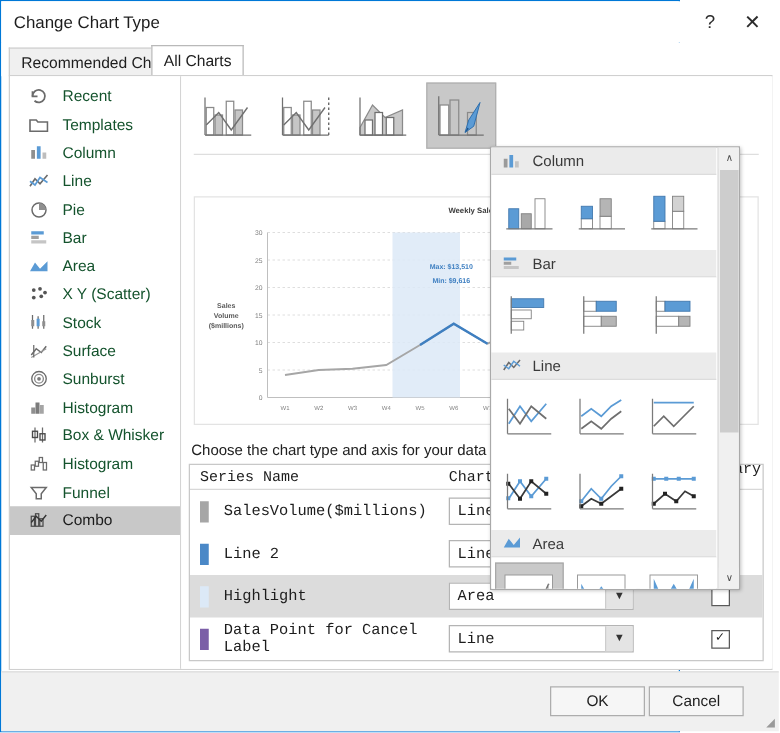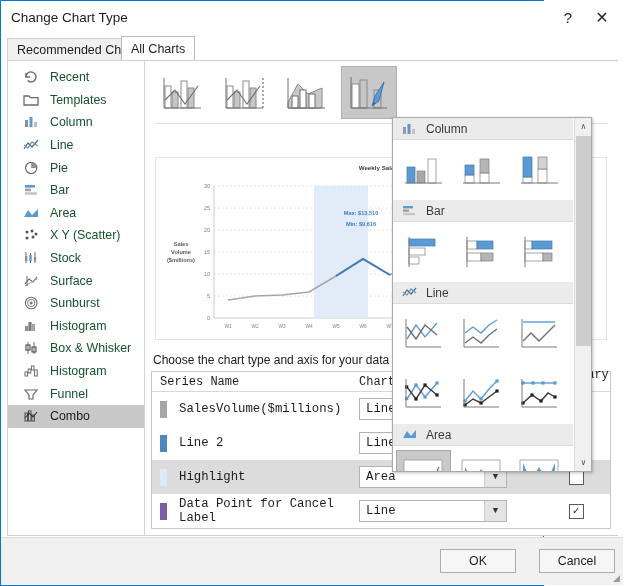--- a/index.html
+++ b/index.html
@@ -212,21 +212,21 @@
     position: absolute; left: 0; bottom: 0; width: 622px; height: 48px;
     background: #f0f0f0; border-top: 1px solid #dcdcdc;
   }
   .btn {
     position: absolute; top: 11px; height: 24px; width: 76px;
     border: 1px solid #adadad; background: #f6f6f6;
     font-size: 12.3px; color: #1d1d1d;
     display: flex; align-items: center; justify-content: center;
   }
   #btn-ok { right: 107px; }
-  #btn-cancel { right: 8px; }
+  #btn-cancel { right: 28px; }
   .grip {
     position: absolute; right: 3px; bottom: 2px;
     font-size: 9px; color: #9a9a9a;
   }
 </style>
 </head>
 <body>
 
 <div id="root">
 

